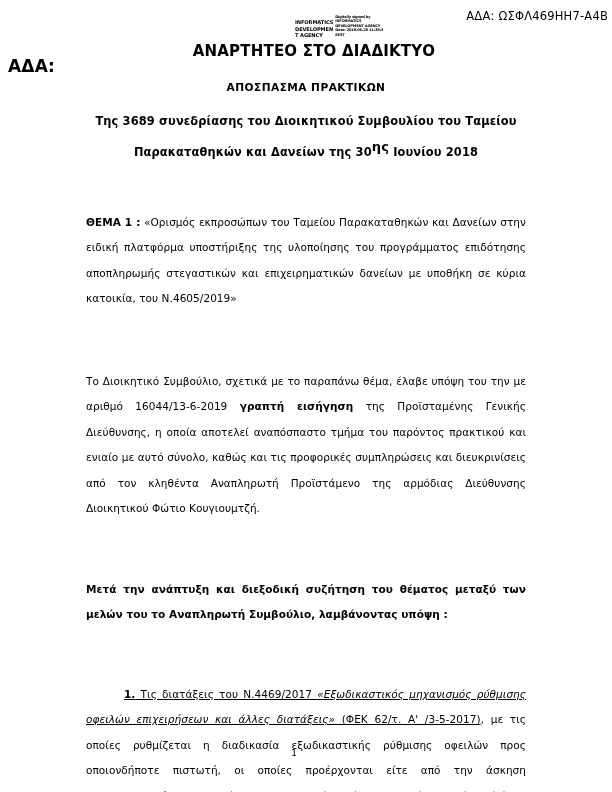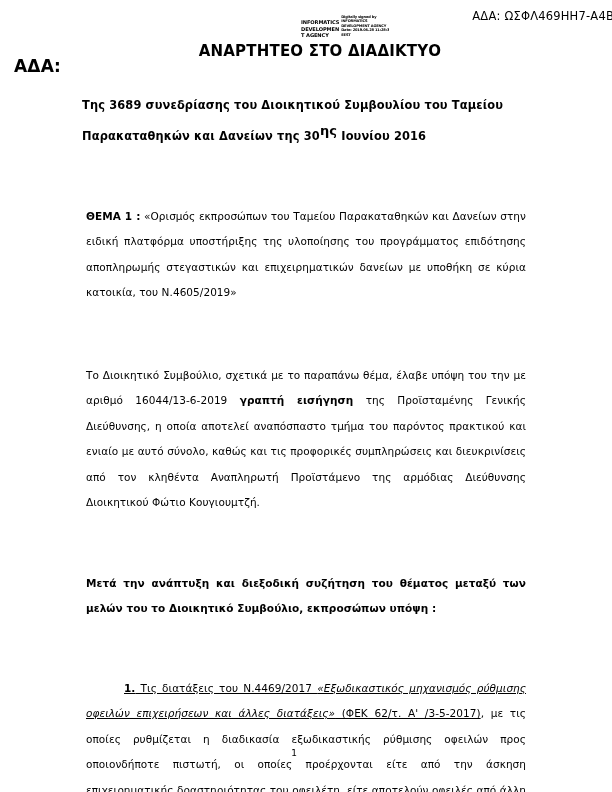--- a/index.html
+++ b/index.html
@@ -22,21 +22,21 @@
     position: absolute;
     inset: 0;
     width: 612px;
     height: 792px;
   }
 
   
   .header-zone {
     position: absolute;
     top: 0;
-    left: 14px;
+    left: 8px;
     width: 512px;
     height: 72px;
   }
 
   .ada-code {
     position: absolute;
     top: 9px;
     left: 0;
     width: 600px;
     text-align: right;
@@ -109,24 +109,24 @@
 
   .doc-title {
     text-align: center;
     font-size: 10.6px;
     font-weight: bold;
     letter-spacing: 0.45px;
     margin: 0 0 14px 0;
     line-height: 14px;
   }
   .doc-subtitle {
-    text-align: left;
+    text-align: center;
     font-size: 11.4px;
     font-weight: bold;
-    margin: 12px;
+    margin: 2px;
     line-height: 26px;
     letter-spacing: 0.15px;
   }
 
   p.para {
     margin: 16px;
     font-size: 10.5px;
     line-height: 25.5px;
     text-align: justify;
     text-justify: inter-word;
@@ -179,37 +179,38 @@
       </div>
     </div>
 
     <div class="posting-line">ΑΝΑΡΤΗΤΕΟ ΣΤΟ ΔΙΑΔΙΚΤΥΟ</div>
 
     <div class="ada-label">ΑΔΑ:</div>
   </div>
 
   <div class="content">
 
+    <h1 class="doc-title">ΑΠΟΣΠΑΣΜΑ ΠΡΑΚΤΙΚΩΝ</h1>
 
     <div class="doc-subtitle">
       <div>Της 3689 συνεδρίασης του Διοικητικού Συμβουλίου του Ταμείου</div>
-      <div><span>Παρακαταθηκών και Δανείων της 30</span><span class="sup">ης</span><span> Ιουνίου 2016</span></div>
+      <div><span>Παρακαταθηκών και Δανείων της 30</span><span class="sup">ης</span><span> Ιουνίου 2018</span></div>
     </div>
 
     <div class="gap-1"></div>
 
     <p class="para"><span class="bold">ΘΕΜΑ 1 :</span><span> «Ορισμός εκπροσώπων του Ταμείου Παρακαταθηκών και Δανείων στην ειδική πλατφόρμα υποστήριξης της υλοποίησης του προγράμματος επιδότησης αποπληρωμής στεγαστικών και επιχειρηματικών δανείων με υποθήκη σε κύρια κατοικία, του Ν.4605/2019»</span></p>
 
     <div class="gap-2"></div>
 
     <p class="para"><span>Το Διοικητικό Συμβούλιο, σχετικά με το παραπάνω θέμα, έλαβε υπόψη του την με αριθμό 16044/13-6-2019 </span><span class="bold">γραπτή εισήγηση</span><span> της Προϊσταμένης Γενικής Διεύθυνσης, η οποία αποτελεί αναπόσπαστο τμήμα του παρόντος πρακτικού και ενιαίο με αυτό σύνολο, καθώς και τις προφορικές συμπληρώσεις και διευκρινίσεις από τον κληθέντα Αναπληρωτή Προϊστάμενο της αρμόδιας Διεύθυνσης Διοικητικού Φώτιο Κουγιουμτζή.</span></p>
 
     <div class="gap-3"></div>
 
-    <p class="para bold">Μετά την ανάπτυξη και διεξοδική συζήτηση του θέματος μεταξύ των μελών του το Διοικητικό Συμβούλιο, εκπροσώπων υπόψη  :</p>
+    <p class="para bold">Μετά την ανάπτυξη και διεξοδική συζήτηση του θέματος μεταξύ των μελών του το Αναπληρωτή Συμβούλιο, λαμβάνοντας υπόψη  :</p>
 
     <div class="gap-4"></div>
 
     <p class="para item-indent"><span class="bold underline">1.</span><span class="underline"> Τις διατάξεις του Ν.4469/2017 </span><span class="underline ital">«Εξωδικαστικός μηχανισμός ρύθμισης οφειλών επιχειρήσεων και άλλες διατάξεις»</span><span class="underline"> (ΦΕΚ 62/τ. Α' /3-5-2017)</span><span>, με τις οποίες ρυθμίζεται η διαδικασία εξωδικαστικής ρύθμισης οφειλών προς οποιονδήποτε πιστωτή, οι οποίες προέρχονται είτε από την άσκηση επιχειρηματικής δραστηριότητας του οφειλέτη, είτε αποτελούν οφειλές από άλλη αιτία, εφόσον η ρύθμιση των οφειλών κρίνεται, από τους συμμετέχοντες στη διαδικασία, απαραίτητη προκειμένου να εξασφαλισθεί η βιωσιμότητα του οφειλέτη, με πεδίο εφαρμογής κάθε φυσικό πρόσωπο με πτωχευτική ικανότητα και κάθε νομικό πρόσωπο το οποίο αποκτά εισόδημα από επιχειρηματική δραστηριότητα, υπό συγκεκριμένες προϋποθέσεις, και το υπ’ αριθ. πρωτ. 99854/18-9-2017 έγγραφο της Ειδικής Γραμματείας Διαχείρισης Ιδιωτικού Χρέους (Ε.Γ.Δ.Ι.Χ.), του Κυβερνητικού Συμβουλίου Διαχείρισης Ιδιωτικού Χρέους με θέμα την Αποστολή συγκεντρωτικής κατάστασης και δήλωσης εμπιστευτικότητας των εκπροσώπων Διαχειριστών, Καταχωρητών, Έγκριτών, των θεσμικών πιστωτών, που θα έχουν πρόσβαση στην ηλεκτρονική πλατφόρμα της Ε.Γ.Δ.Ι.Χ., κατ’ εφαρμογήν των οποίων </span></p>
 
   </div>
 
   <div class="page-number">1</div>
 
 </div>

